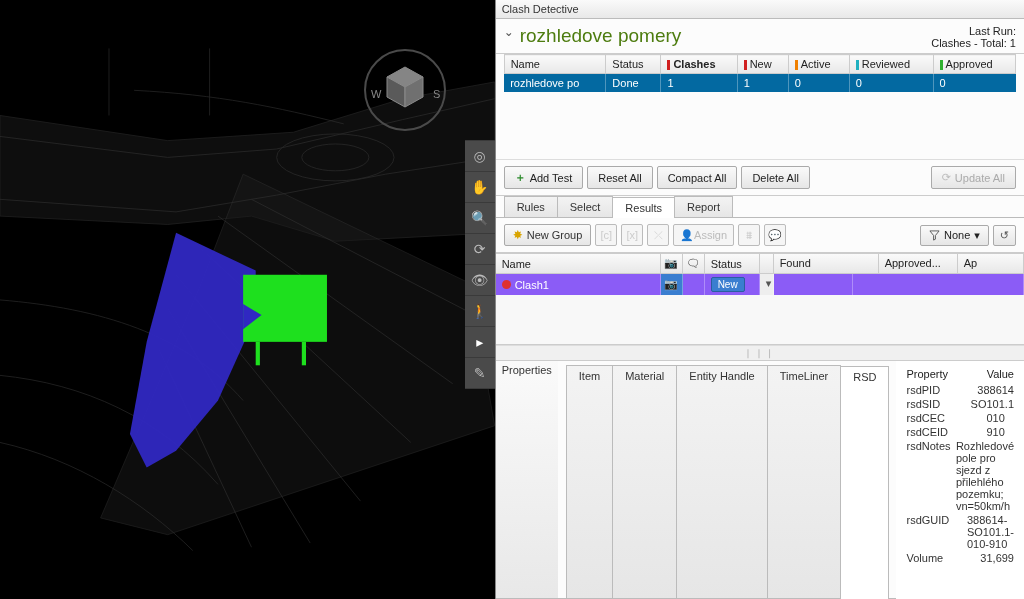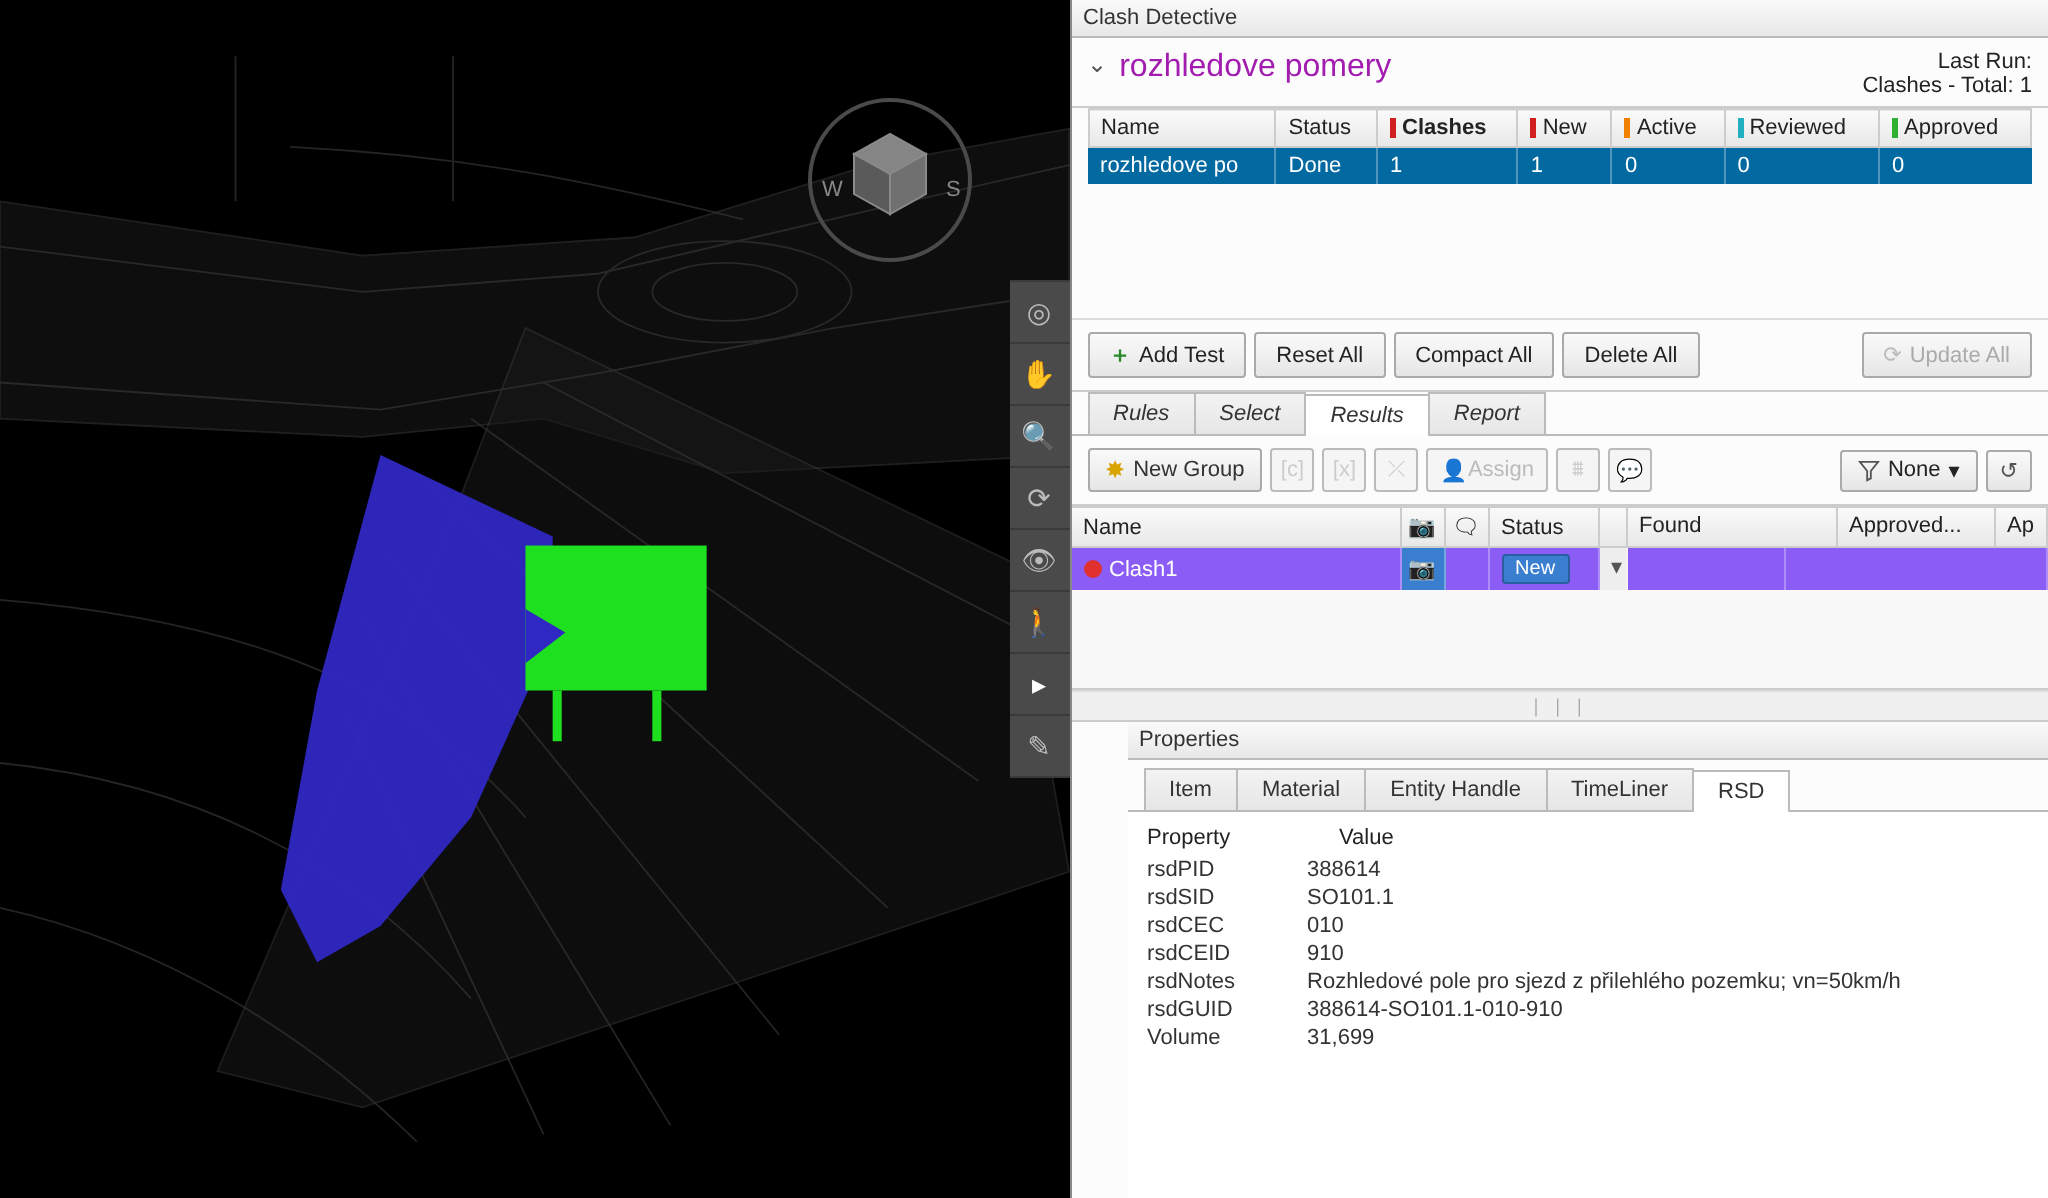--- a/index.html
+++ b/index.html
@@ -6,34 +6,34 @@
 body { display: flex; width: 1024px; height: 599px; overflow: hidden; background: #f0f0f0; }
 .viewport { width: 590px; height: 100%; background: #000; position: relative; overflow: hidden; }
 .viewport svg.scene { position: absolute; top: 0; left: 0; width: 100%; height: 100%; }
 .viewcube { position: absolute; top: 45px; right: 45px; width: 90px; height: 90px; }
 .toolbar-right { position: absolute; top: 140px; right: 0; width: 30px; background: #3a3a3a; display: flex; flex-direction: column; gap: 1px; padding: 1px 0; }
 .toolbar-right .tool { width: 30px; height: 30px; background: #4a4a4a; display: flex; align-items: center; justify-content: center; color: #bbb; cursor: pointer; font-size: 14px; }
 .right-panel { flex: 1; display: flex; flex-direction: column; background: #fcfcfc; border-left: 1px solid #888; }
 .panel-title { background: linear-gradient(to bottom, #fafafa, #e8e8e8); border-bottom: 1px solid #bbb; padding: 3px 6px; color: #333; }
 .accordion { display: flex; align-items: flex-start; padding: 6px 8px 4px 8px; border-bottom: 1px solid #ccc; }
 .accordion .caret { color: #555; margin-right: 6px; font-size: 12px; }
-.accordion .title { font-size: 16px; color: #a21caf; flex: 1; }
+.accordion .title { font-size: 19px; color: #4d7c0f; flex: 1; }
 .accordion .meta { text-align: right; color: #222; font-size: 11px; }
 .tests-table-wrap { height: 105px; padding: 0 8px; }
 .tests-table { width: 100%; border-collapse: collapse; }
 .tests-table th { background: linear-gradient(to bottom,#fafafa,#e8e8e8); border: 1px solid #ccc; font-weight: normal; text-align: left; padding: 3px 6px; color: #222; }
 .tests-table th .hbar { display: inline-block; width: 3px; height: 10px; margin-right: 3px; vertical-align: middle; }
 .tests-table td { padding: 3px 6px; border-left: 1px solid rgba(255,255,255,0.3); color: #fff; background: #0369a1; }
 .tests-table tr.sel td:first-child { border-left: none; }
 .tests-toolbar { display: flex; gap: 4px; padding: 6px 8px; border-top: 1px solid #ddd; border-bottom: 1px solid #ccc; }
 .btn { background: linear-gradient(to bottom,#fafafa,#e6e6e6); border: 1px solid #aaa; border-radius: 2px; padding: 3px 10px; color: #222; cursor: pointer; display: inline-flex; align-items: center; gap: 4px; }
 .btn.disabled { color: #aaa; cursor: default; }
 .btn .plus { color: #2a8a2a; font-weight: bold; }
 .spacer { flex: 1; }
-.tabs { display: flex; border-bottom: 1px solid #bbb; padding: 0 8px; font-style: italic; }
+.tabs { display: flex; border-bottom: 1px solid #bbb; padding: 0 8px; }
 .tab { padding: 4px 12px; border: 1px solid #bbb; border-bottom: none; margin-right: -1px; background: linear-gradient(to bottom,#f3f3f3,#e6e6e6); cursor: pointer; color: #333; }
 .tab.active { background: #fff; position: relative; top: 1px; }
 .results-bar { display: flex; gap: 4px; padding: 6px 8px; border-bottom: 1px solid #ccc; align-items: center; }
 .results-bar .iconbtn { border: 1px solid #bbb; background: #f5f5f5; width: 22px; height: 22px; display: flex; align-items: center; justify-content: center; color: #888; border-radius: 2px; cursor: pointer; }
 .results-bar .iconbtn.disabled { color: #ccc; }
 .results-bar .newgroup { border: 1px solid #aaa; background: linear-gradient(to bottom,#fafafa,#e6e6e6); border-radius: 2px; padding: 3px 8px; display: flex; align-items: center; gap: 4px; color: #333; cursor: pointer; }
 .results-bar .dropdown { border: 1px solid #aaa; background: linear-gradient(to bottom,#fafafa,#e6e6e6); border-radius: 2px; padding: 3px 8px; display: flex; align-items: center; gap: 4px; color: #222; cursor: pointer; }
 .results-bar .refresh { border: 1px solid #aaa; background: linear-gradient(to bottom,#fafafa,#e6e6e6); border-radius: 2px; padding: 3px 6px; color: #555; cursor: pointer; }
 .results-table { border-top: 1px solid #ccc; }
 .results-table .hdr { display: flex; background: linear-gradient(to bottom,#fafafa,#e8e8e8); border-bottom: 1px solid #ccc; }
@@ -43,21 +43,21 @@
 .col-name { width: 165px; display: flex; align-items: center; gap: 4px; }
 .col-cam { width: 22px; display: flex; align-items: center; justify-content: center; }
 .col-view { width: 22px; display: flex; align-items: center; justify-content: center; }
 .col-status { width: 55px; display: flex; align-items: center; gap: 4px; }
 .col-found { width: 105px; }
 .col-appr { width: 79px; }
 .col-last { flex: 1; }
 .status-pill { background: #3a7ed0; border: 1px solid #2a5ea0; border-radius: 2px; color: #fff; padding: 1px 6px; font-size: 10px; display: inline-block; }
 .results-body { height: 50px; background: #f8f8f8; border-bottom: 1px solid #ccc; }
 .scroll-hint { height: 16px; display:flex; align-items:center; justify-content:center; color:#999; border-top:1px solid #ddd; border-bottom:1px solid #ccc; background:#f0f0f0; font-size:9px; letter-spacing:2px;}
-.properties-area { flex: 1; display: flex; flex-direction: column; padding-left: 28px; }
+.properties-area { flex: 1; display: flex; flex-direction: row; }
 .prop-tabs { display: flex; border-bottom: 1px solid #bbb; padding: 0 8px; margin-top: 4px; }
 .prop-body { flex: 1; padding: 4px 10px; background: #fff; overflow: auto; }
 .prop-hdr { display: flex; color: #222; padding: 3px 0; }
 .prop-hdr .k { width: 96px; }
 .prop-hdr .v { flex: 1; }
 .prop-row { display: flex; color: #333; padding: 1px 0; }
 .prop-row .k { width: 80px; }
 .prop-row .v { flex: 1; }
 .dot-red { width: 9px; height: 9px; border-radius: 50%; background: #e03030; display: inline-block; }
 .newgroup .star { color: #d9a400; font-size: 12px; }

